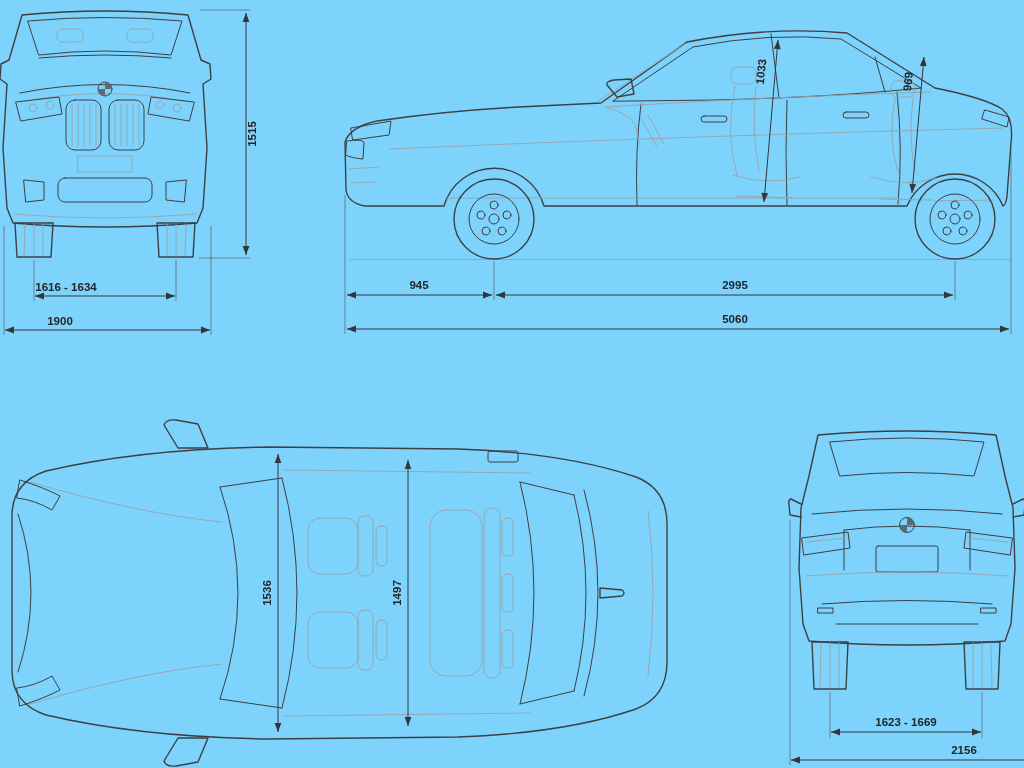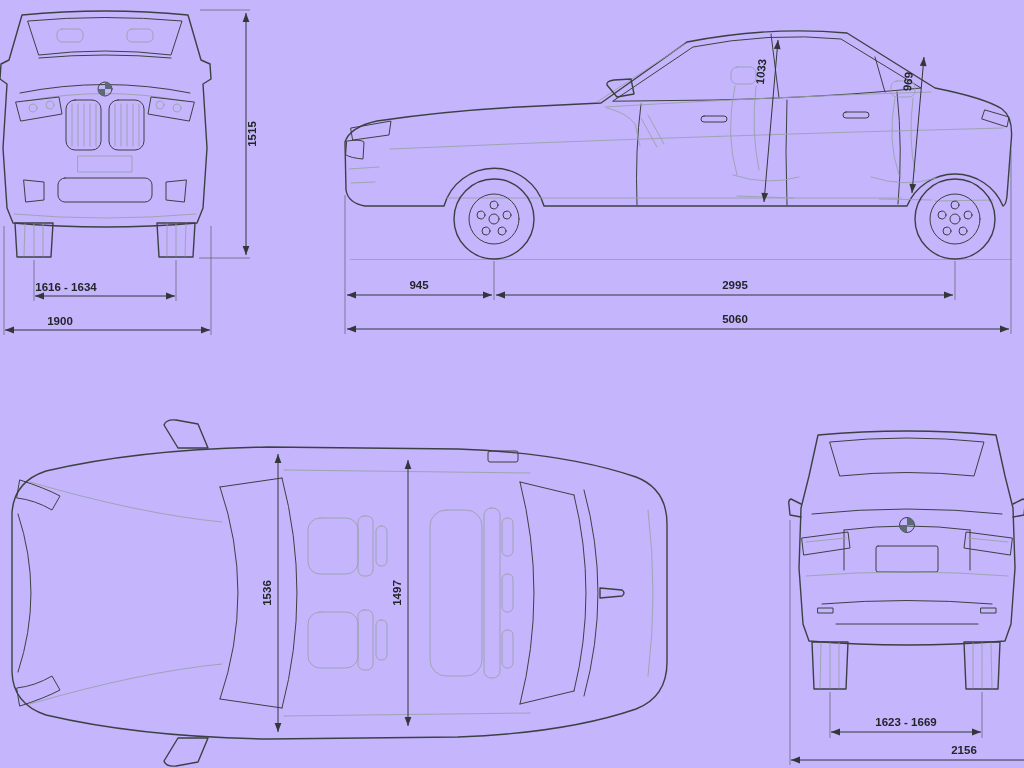--- a/index.html
+++ b/index.html
@@ -1,18 +1,18 @@
 <!DOCTYPE html>
 <html><head>
 <meta charset="utf-8">
 <style>
   * { margin:0; padding:0; box-sizing:border-box; }
   html,body { width:1024px; height:768px; overflow:hidden; }
   body { background:#fafbfc; font-family:"Liberation Sans", sans-serif; }
-  .canvas { position:relative; width:1024px; height:768px; background:#c4b5fd; }
+  .canvas { position:relative; width:1024px; height:768px; background:#7dd3fc; }
   svg.view { position:absolute; overflow:visible; }
   .car  { stroke:#3d4043; stroke-width:1.4; fill:none; stroke-linejoin:round; stroke-linecap:round; }
   .thin { stroke:#3d4043; stroke-width:1;   fill:none; stroke-linejoin:round; stroke-linecap:round; }
   .lite { stroke:#9aa1a8; stroke-width:0.9; fill:none; stroke-linejoin:round; stroke-linecap:round; }
   .dim  { stroke:#33373a; stroke-width:1;   fill:none; }
   .ext  { stroke:#5a5e61; stroke-width:0.7; fill:none; }
   .fillq{ fill:#5c6a76; stroke:none; }
   text.dlabel { font-family:"Liberation Sans", sans-serif; font-size:11.5px; font-weight:600; fill:#232629; }
 </style>
 </head>

